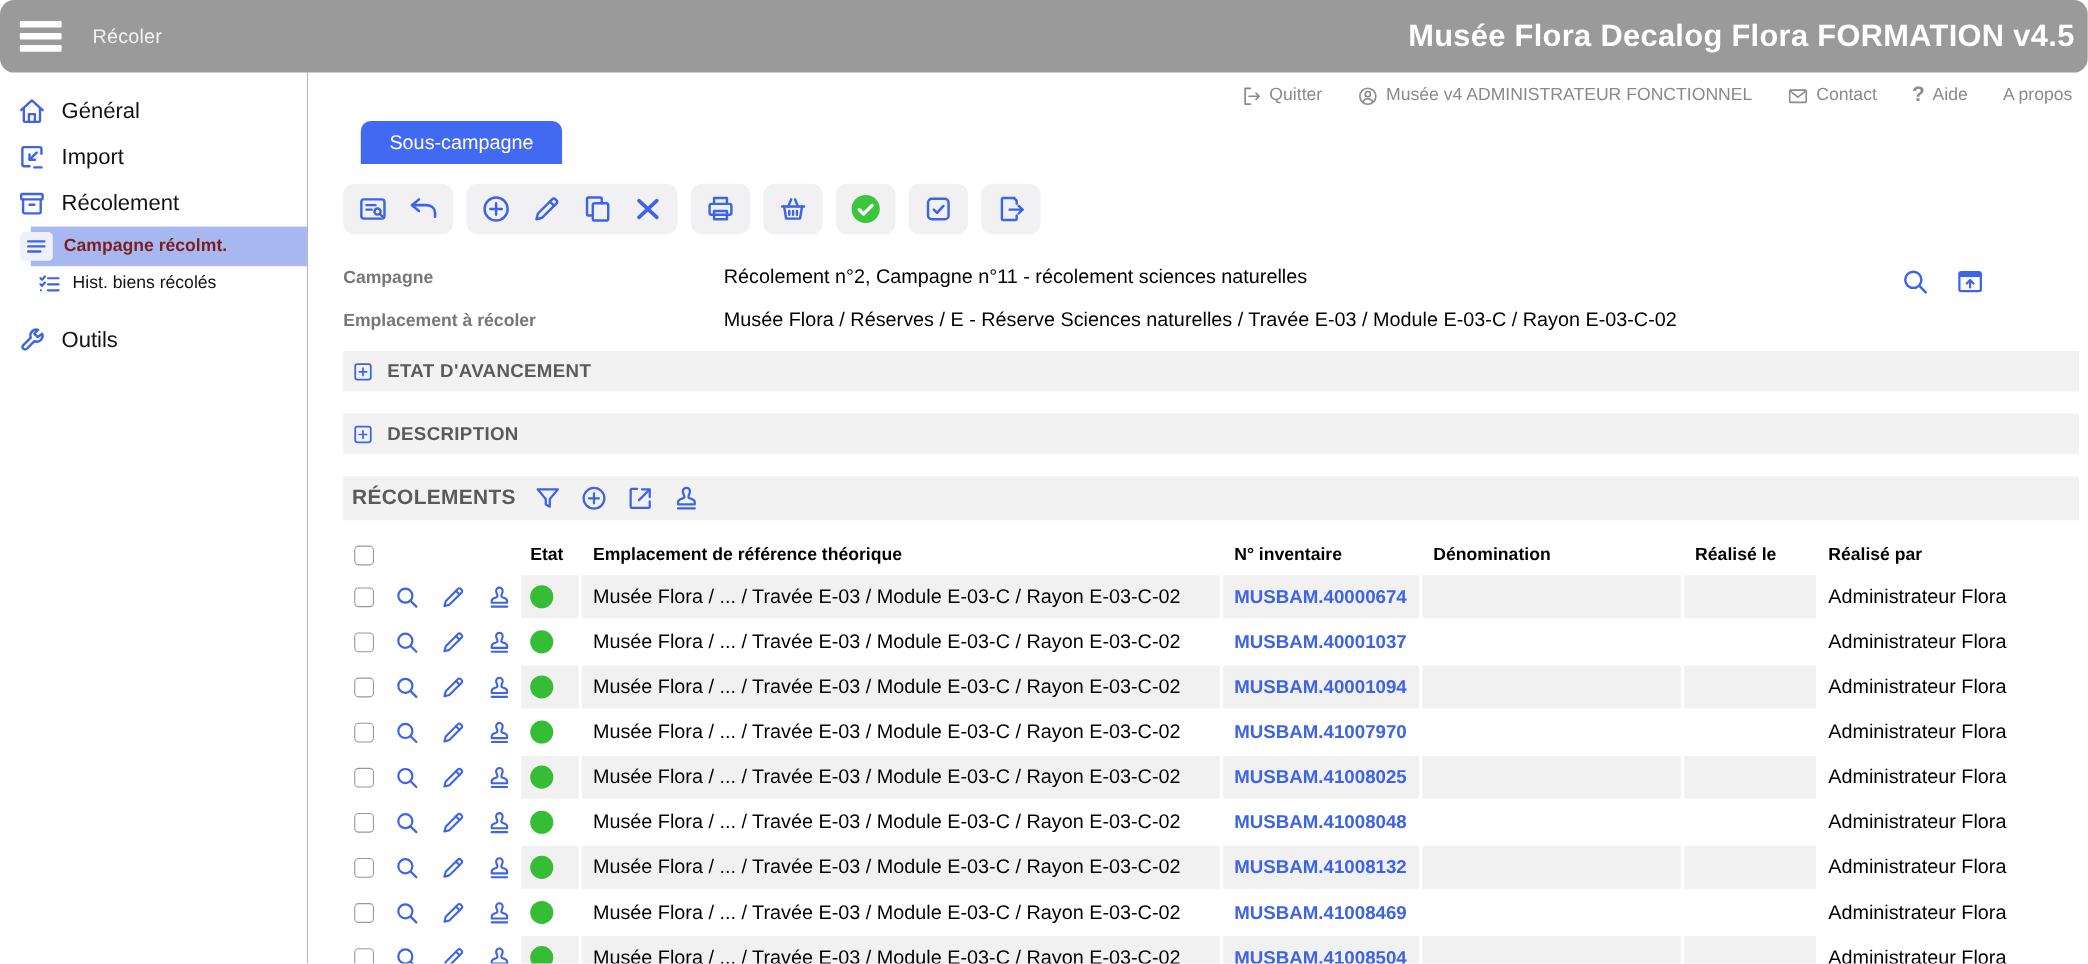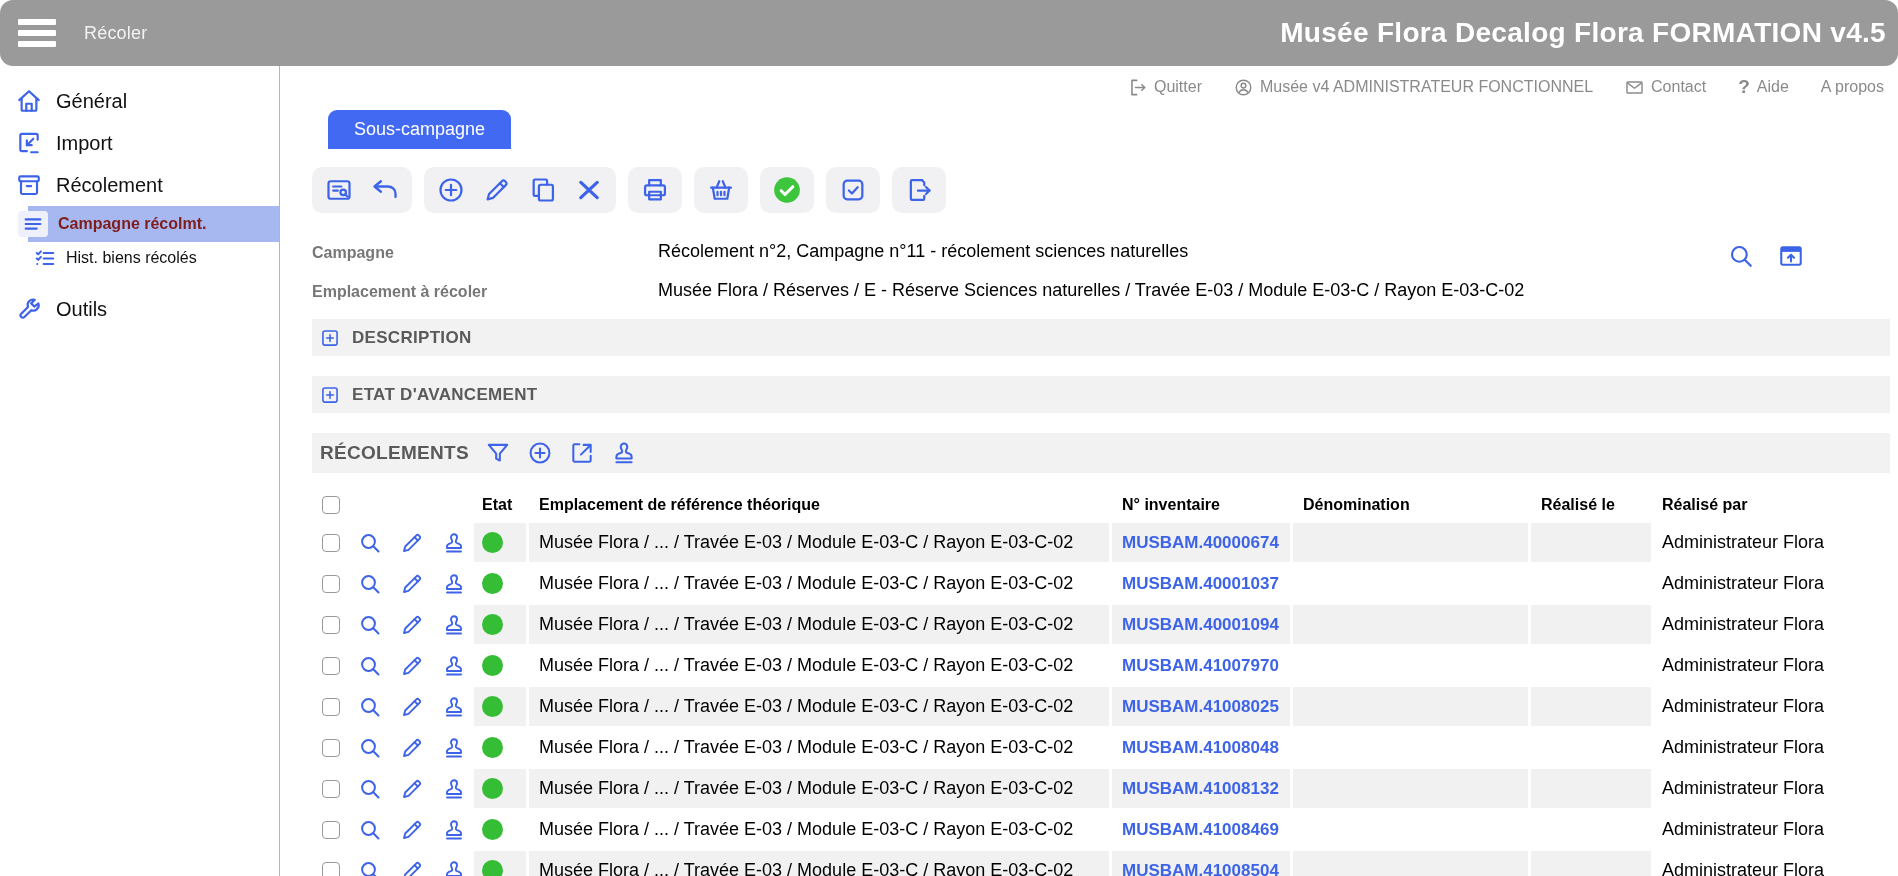--- a/index.html
+++ b/index.html
@@ -309,28 +309,28 @@
               </svg>
             </span>
         </div>
       </div>
 
       <div class="secbar">
         <svg viewBox="0 0 24 24" fill="none" stroke="currentColor" stroke-width="1.9" stroke-linecap="round">
             <rect x="3.5" y="3.5" width="17" height="17" rx="2.5"></rect>
             <path d="M12 8v8M8 12h8"></path>
           </svg>
-        <span class="sectitle">DESCRIPTION</span>
+        <span class="sectitle">ETAT D'AVANCEMENT</span>
       </div>
       <div class="secbar">
         <svg viewBox="0 0 24 24" fill="none" stroke="currentColor" stroke-width="1.9" stroke-linecap="round">
             <rect x="3.5" y="3.5" width="17" height="17" rx="2.5"></rect>
             <path d="M12 8v8M8 12h8"></path>
           </svg>
-        <span class="sectitle">ETAT D'AVANCEMENT</span>
+        <span class="sectitle">DESCRIPTION</span>
       </div>
 
       <div class="recbar">
         <span class="rectitle">RÉCOLEMENTS</span>
         <span class="tbtn">
             <svg viewBox="0 0 24 24" fill="none" stroke="currentColor" stroke-width="1.9" stroke-linejoin="round">
               <path d="M3.5 4.5h17l-6.8 8v6.5l-3.4-1.8v-4.7z"></path>
             </svg>
           </span>
         <span class="tbtn">

